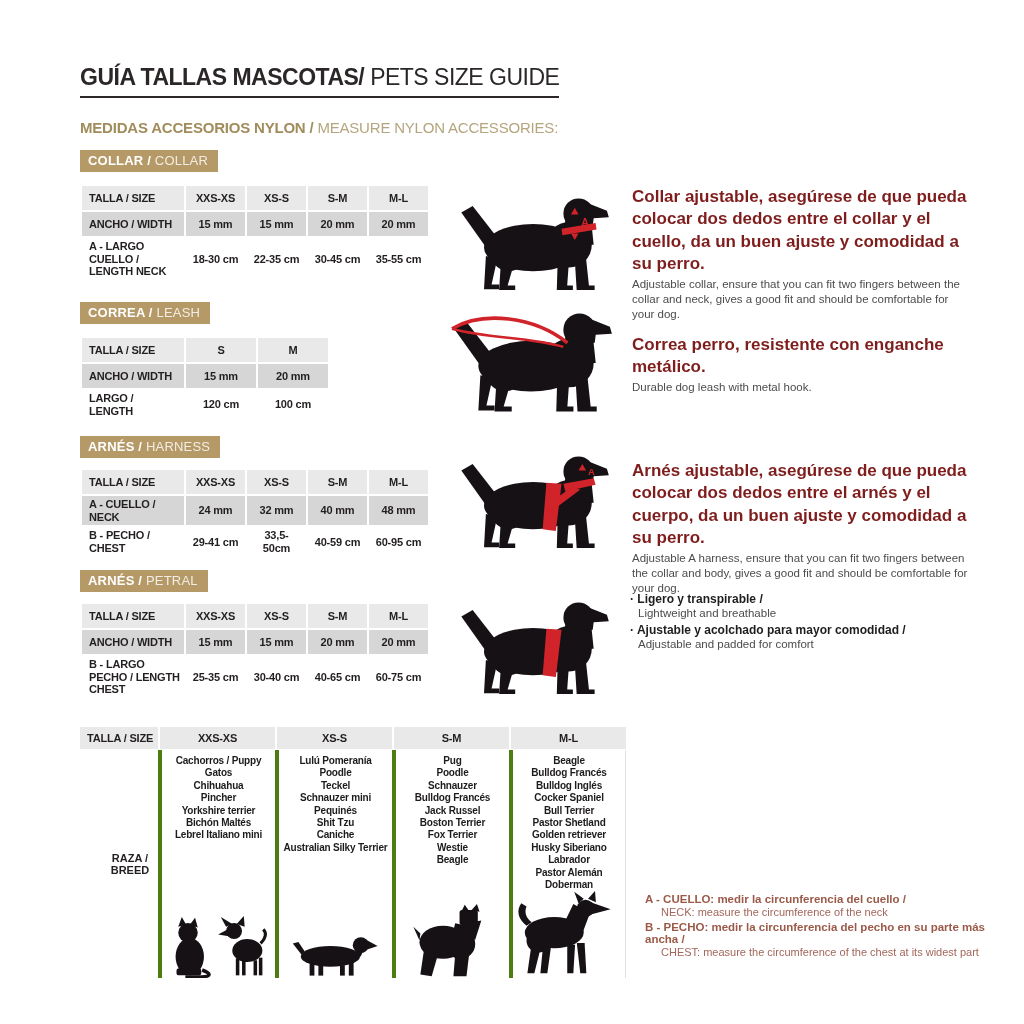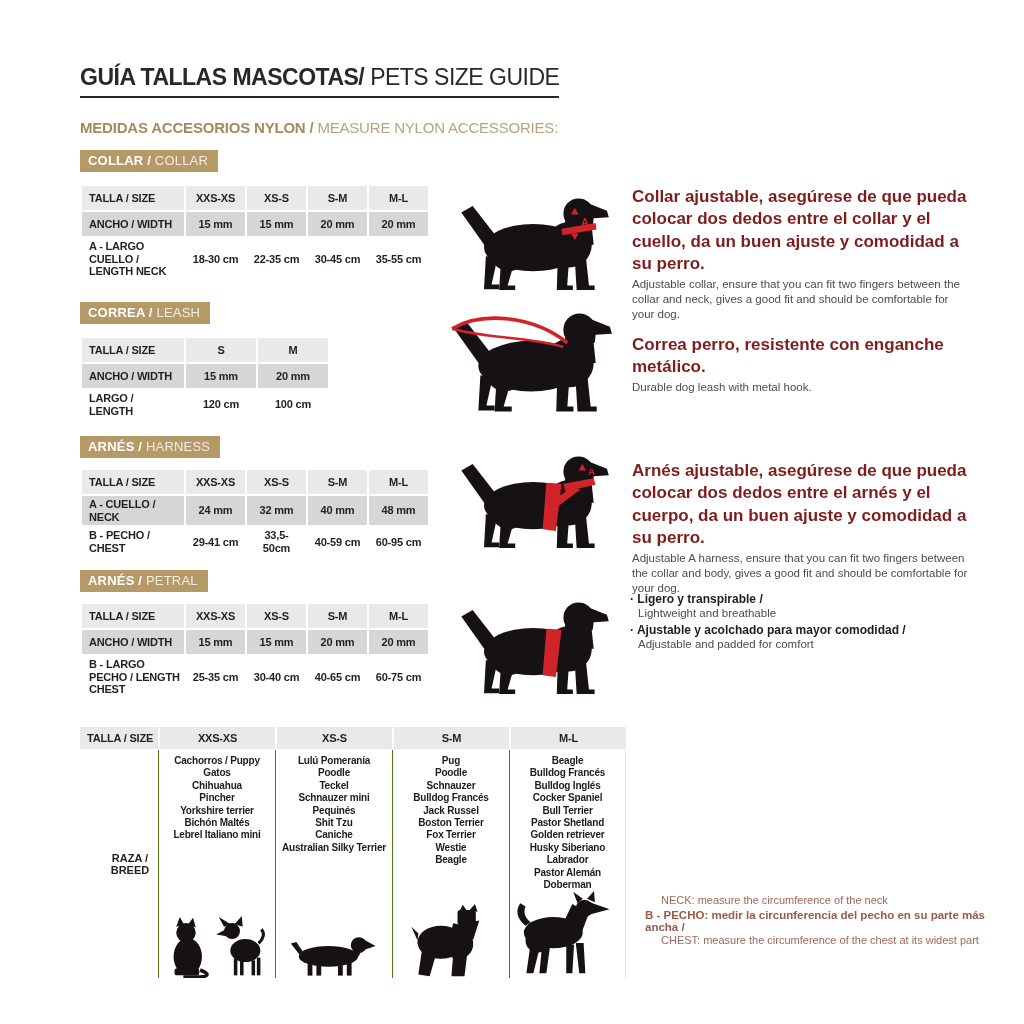--- a/index.html
+++ b/index.html
@@ -48,21 +48,21 @@
 
   
   .bh{display:flex;}
   .bh-c{background:#e9e9e9;height:22px;font-size:11px;font-weight:700;display:flex;
         align-items:center;justify-content:center;margin-right:2px;letter-spacing:-0.2px;}
   .bh-c.lblh{justify-content:flex-start;padding-left:7px;box-sizing:border-box;}
   .bb{display:flex;height:228px;margin-top:1px;}
   .b-label{width:78px;display:flex;align-items:center;justify-content:flex-end;text-align:center;
            font-size:11px;font-weight:700;}
   .b-label span{display:block;width:56px;}
-  .b-col{width:117px;box-sizing:border-box;border-left:1px solid #4d7c0f;display:flex;
+  .b-col{width:117px;box-sizing:border-box;border-left:4px solid #4d7c0f;display:flex;
          flex-direction:column;justify-content:space-between;align-items:center;padding-top:5px;}
   .b-col.last{border-right:1px solid #e2e2e2;}
   .b-list{text-align:center;}
   .breed{font-size:10px;font-weight:700;line-height:1.24;letter-spacing:-0.2px;color:#1e1b1b;}
   .sil{display:block;}
 
   svg text{font-family:"Liberation Sans", sans-serif;}
 </style>
 </head>
 <body>
@@ -420,20 +420,21 @@
             <polygon points="22,60 33,63 25,95 17,95"></polygon>
             <polygon points="35,64 44,66 40,95 32,95"></polygon>
           </g>
         </svg>
       </div>
     </div>
   </div>
 
   <div class="abs pairs-notes" style="left:645px;top:893px;width:372px">
       <div class="pair">
+        <div class="p-es">A - CUELLO: medir la circunferencia del cuello /</div>
         <div class="p-en">NECK: measure the circumference of the neck</div>
       </div>
       <div class="pair">
         <div class="p-es">B - PECHO: medir la circunferencia del pecho en su parte más ancha /</div>
         <div class="p-en">CHEST: measure the circumference of the chest at its widest part</div>
       </div>
     </div>
 
 </div>
 

